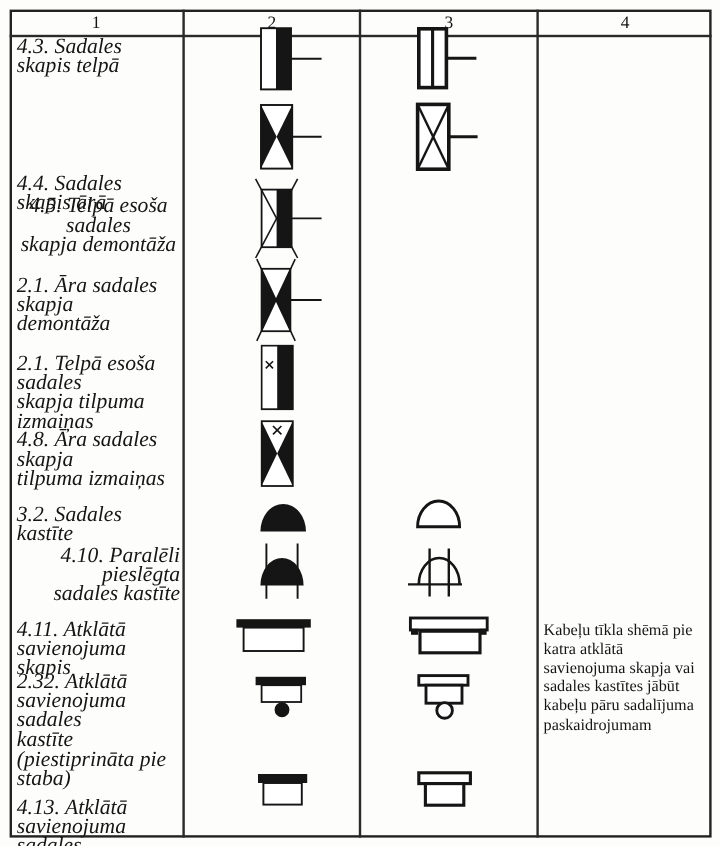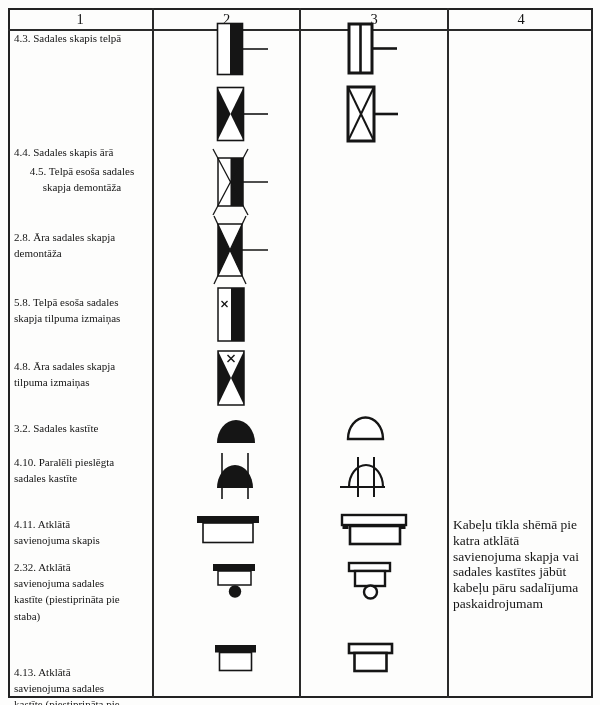--- a/index.html
+++ b/index.html
@@ -11,22 +11,23 @@
   }
   .abs{position:absolute;}
   
   .frame{left:8px;top:8px;width:581px;height:686px;border:2px solid #222;}
   .vline{top:8px;height:690px;width:2px;background:#2a2a2a;}
   .hline-header{left:8px;top:29px;width:585px;height:2px;background:#2a2a2a;}
   
   .hcell{top:10px;height:18px;line-height:18px;text-align:center;font-size:14.5px;}
   
   .rowlabel{
-    left:14px;width:136px;font-size:11px;line-height:16.2px;
+    left:14px;width:136px;font-size:18px;line-height:16.2px;
     white-space:pre-line;
+    font-style:italic;
   }
   .note{
     left:453px;width:137px;font-size:13.5px;line-height:15.8px;
     white-space:pre-line;
   }
   svg{display:block;}
 </style>
 </head>
 <body>
 
@@ -38,28 +39,28 @@
 
 <div class="abs hcell" style="left:8px;width:144px;">1</div>
 <div class="abs hcell" style="left:154px;width:145px;">2</div>
 <div class="abs hcell" style="left:301px;width:146px;">3</div>
 <div class="abs hcell" style="left:449px;width:144px;">4</div>
 
 <div class="abs rowlabel" style="top:30px;">4.3. Sadales skapis telpā</div>
 <div class="abs rowlabel" style="top:100px;margin-top:44px;">4.4. Sadales skapis ārā</div>
 <div class="abs rowlabel" style="top:163px;text-align:center;">4.5. Telpā esoša sadales
 skapja demontāža</div>
-<div class="abs rowlabel" style="top:229px;">2.8. Āra sadales skapja
+<div class="abs rowlabel" style="top:229px;">2.1. Āra sadales skapja
 demontāža</div>
-<div class="abs rowlabel" style="top:294px;">5.8. Telpā esoša sadales
+<div class="abs rowlabel" style="top:294px;">2.1. Telpā esoša sadales
 skapja tilpuma izmaiņas</div>
 <div class="abs rowlabel" style="top:358px;">4.8. Āra sadales skapja
 tilpuma izmaiņas</div>
 <div class="abs rowlabel" style="top:420px;">3.2. Sadales kastīte</div>
-<div class="abs rowlabel" style="top:454px;">4.10. Paralēli pieslēgta
+<div class="abs rowlabel" style="top:454px;text-align:right;">4.10. Paralēli pieslēgta
 sadales kastīte</div>
 <div class="abs rowlabel" style="top:516px;">4.11. Atklātā
 savienojuma skapis</div>
 <div class="abs rowlabel" style="top:559px;">2.32. Atklātā
 savienojuma sadales
 kastīte (piestiprināta pie
 staba)</div>
 <div class="abs rowlabel" style="top:627px;margin-top:37px;">4.13. Atklātā
 savienojuma sadales
 kastīte (piestiprināta pie

